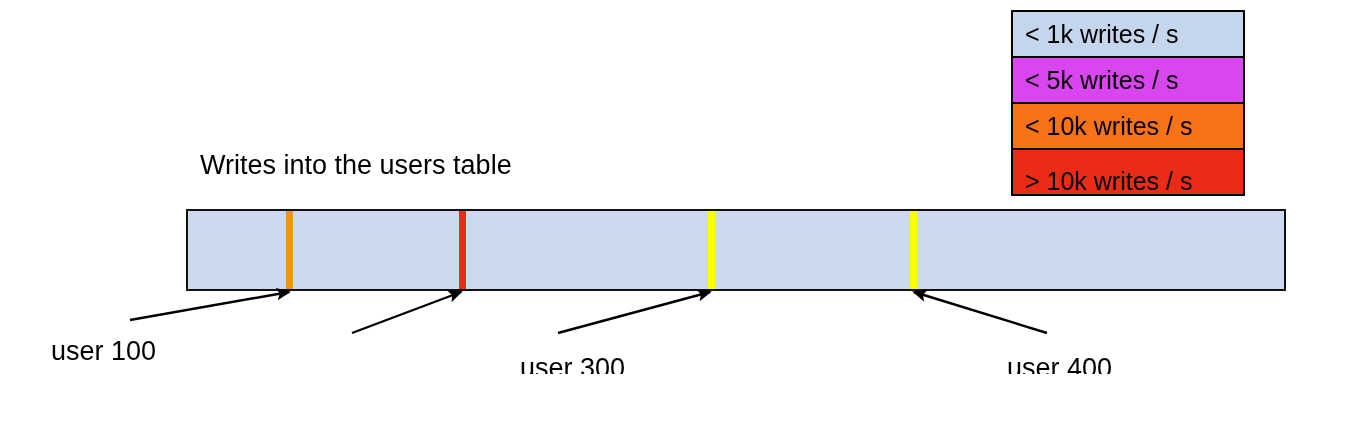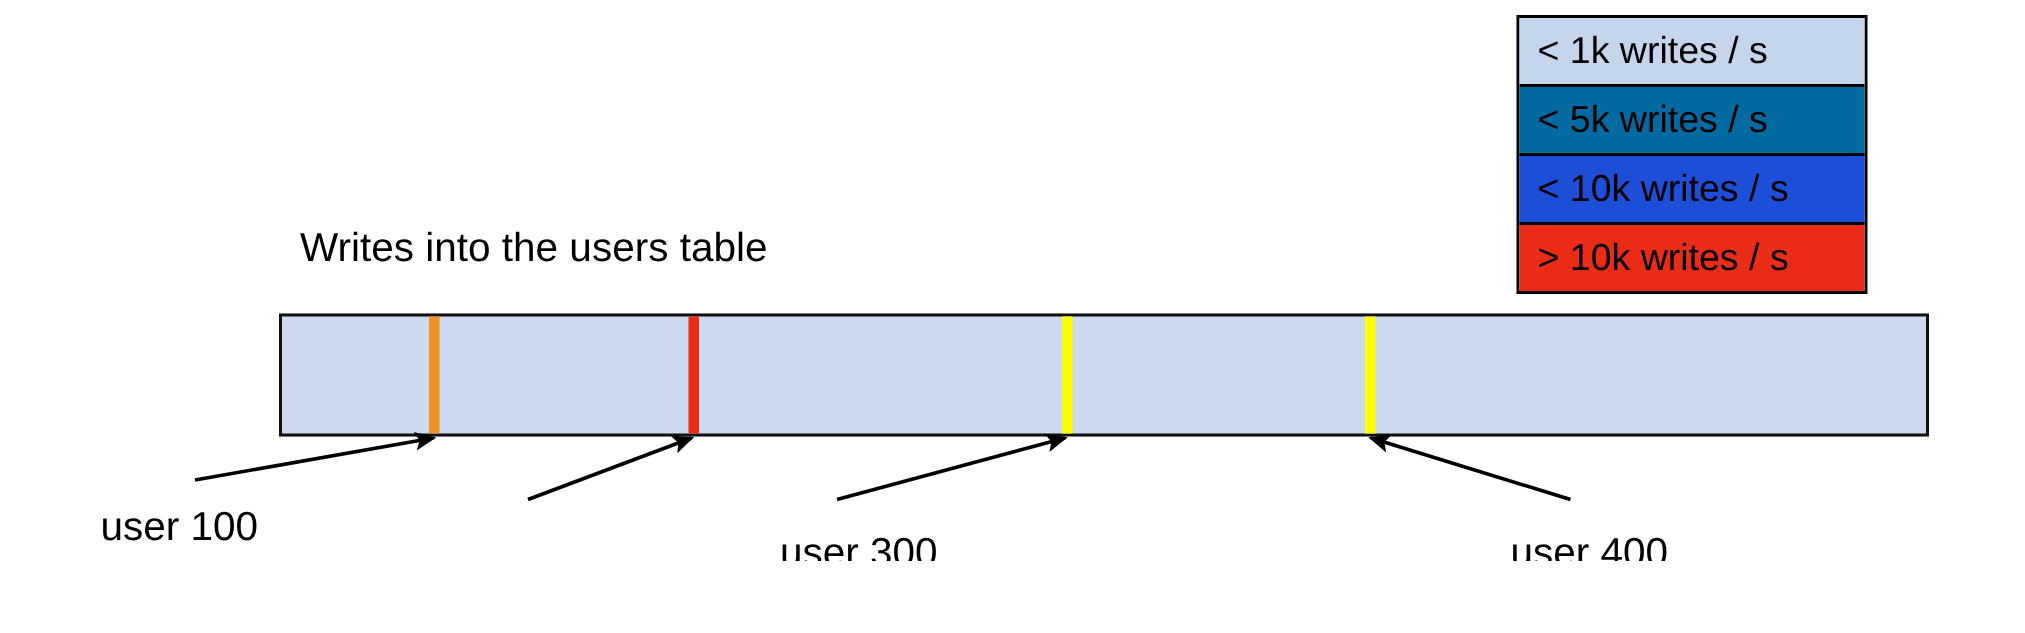--- a/index.html
+++ b/index.html
@@ -33,20 +33,21 @@
   .legend-row {
     flex: 1 1 0;
     display: flex;
     align-items: center;
     box-sizing: border-box;
     border-bottom: 2px solid #000000;
     padding-left: 12px;
   }
   .legend-row:last-child {
     border-bottom: none;
+    align-items: flex-end;
   }
   .legend-label {
     font-size: 25px;
     color: #000000;
     line-height: 1;
     letter-spacing: 0px;
     white-space: nowrap;
   }
 
   
@@ -94,42 +95,42 @@
 </style>
 </head>
 <body>
 
 <div id="canvas">
 
   <div id="legend">
     <div class="legend-row" style="background: rgb(197, 213, 236);">
       <span class="legend-label">&lt; 1k writes / s</span>
     </div>
-    <div class="legend-row" style="background: #0369a1;">
+    <div class="legend-row" style="background: #d946ef;">
       <span class="legend-label">&lt; 5k writes / s</span>
     </div>
-    <div class="legend-row" style="background: #1d4ed8;">
+    <div class="legend-row" style="background: #f97316;">
       <span class="legend-label">&lt; 10k writes / s</span>
     </div>
     <div class="legend-row" style="background: rgb(234, 43, 22);">
       <span class="legend-label">&gt; 10k writes / s</span>
     </div>
   </div>
 
   <div class="plain-text" id="chart-title" style="left: 200px; top: 152px;">Writes into the users table</div>
 
   <div id="bar-wrap" style="left: 186px; top: 209px; width: 1100px; height: 82px;">
     <div id="bar" style="background: rgb(204, 217, 238); border-color: rgb(17, 17, 17);"></div>
     <div class="stripe" id="stripe-0" style="background: rgb(239, 145, 35); left: 100px;"></div>
     <div class="stripe" id="stripe-1" style="background: rgb(234, 43, 22); left: 273px;"></div>
     <div class="stripe" id="stripe-2" style="background: rgb(251, 255, 0); left: 522px;"></div>
     <div class="stripe" id="stripe-3" style="background: rgb(251, 255, 0); left: 724px;"></div>
   </div>
 
-  <div class="plain-text" id="callout-label-0" style="left: 67px; top: 338px;">user 100</div>
+  <div class="plain-text" id="callout-label-0" style="left: 51px; top: 338px;">user 100</div>
   <div class="plain-text" id="callout-label-2" style="left: 480px; top: 355px; margin-left: 40px;">user 300</div>
   <div class="plain-text" id="callout-label-3" style="left: 970px; top: 355px; margin-left: 37px;">user 400</div>
 
   <svg id="arrows" viewBox="0 0 1350 422" xmlns="http://www.w3.org/2000/svg">
     <defs>
       <marker id="arrowhead" markerWidth="6" markerHeight="6" refX="5.2" refY="3" orient="auto" markerUnits="strokeWidth">
         <path d="M0,0.4 L6,3 L0,5.6 L1.3,3 Z" fill="#000000"></path>
       </marker>
     </defs>
     <g id="arrow-lines">

